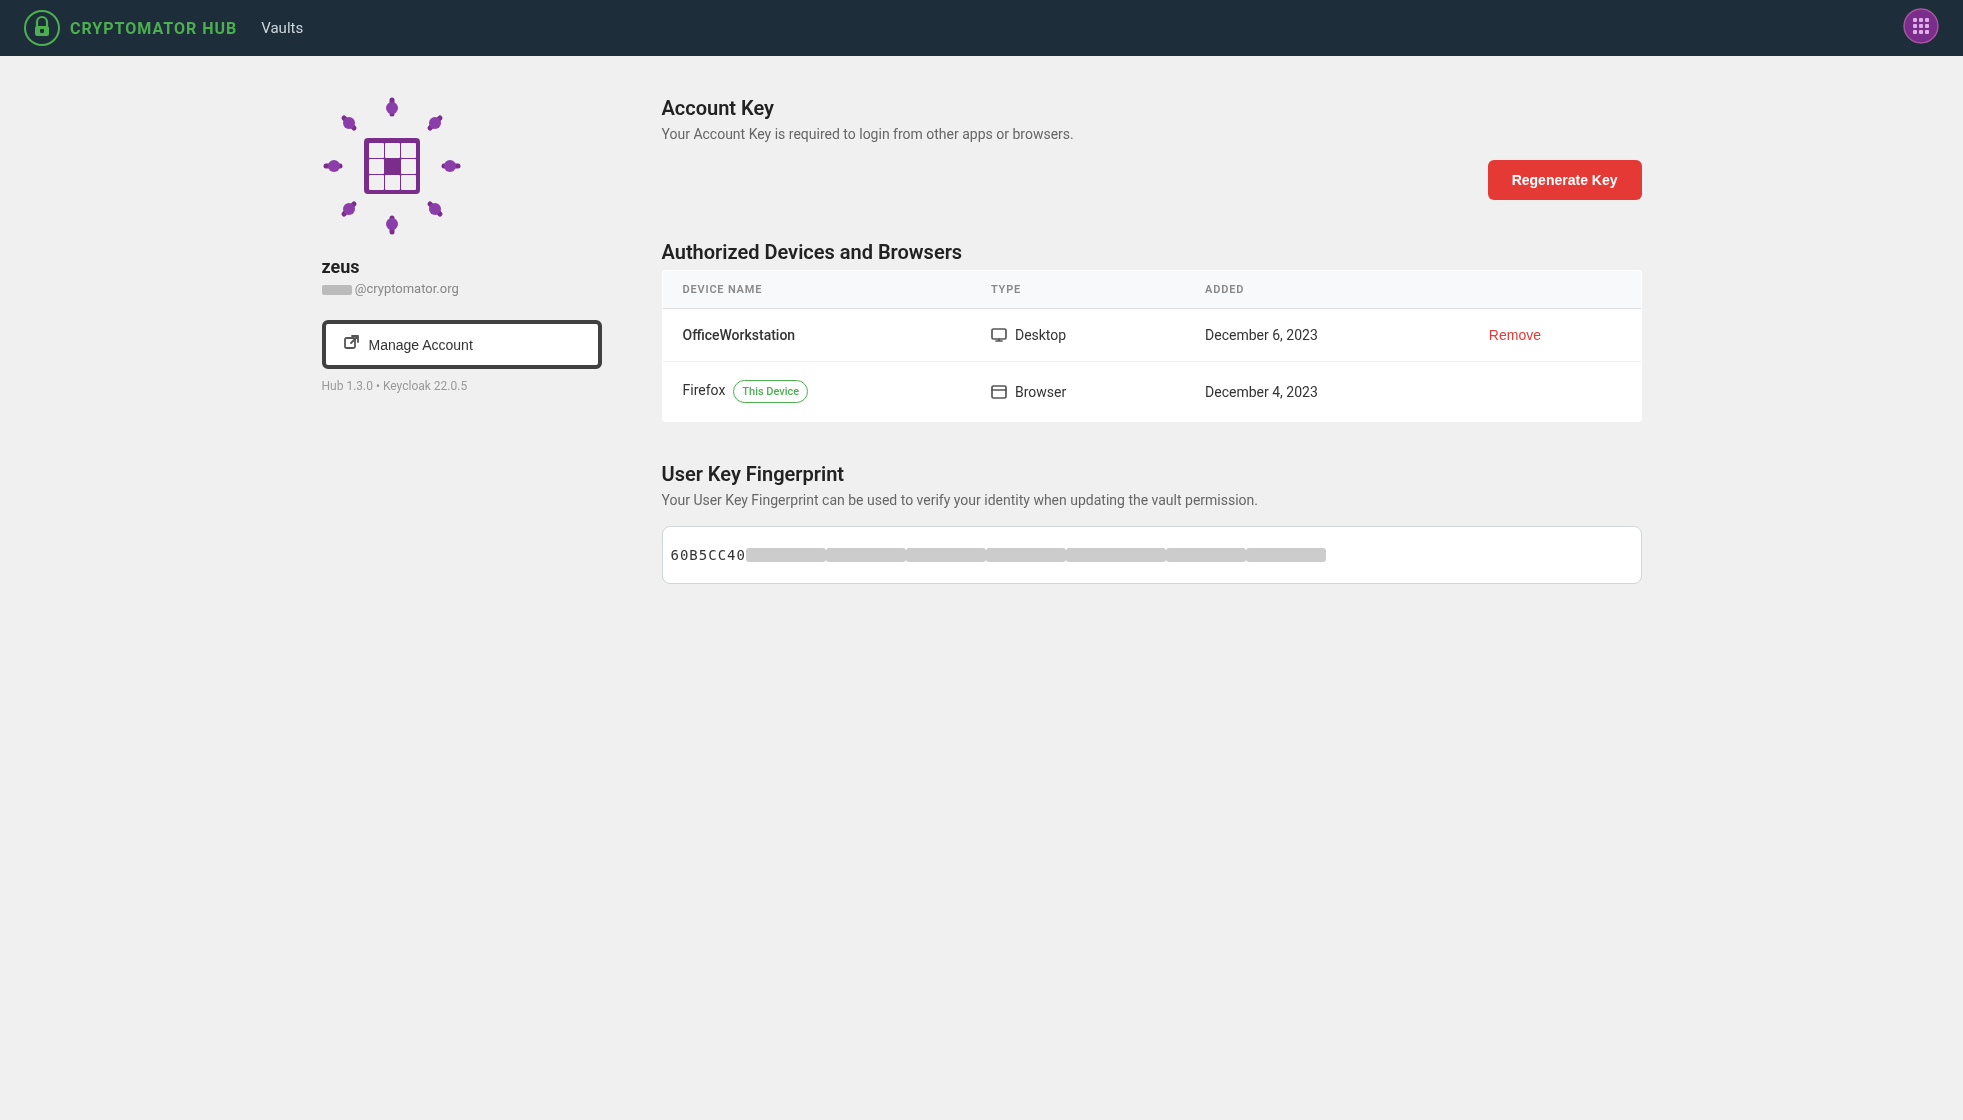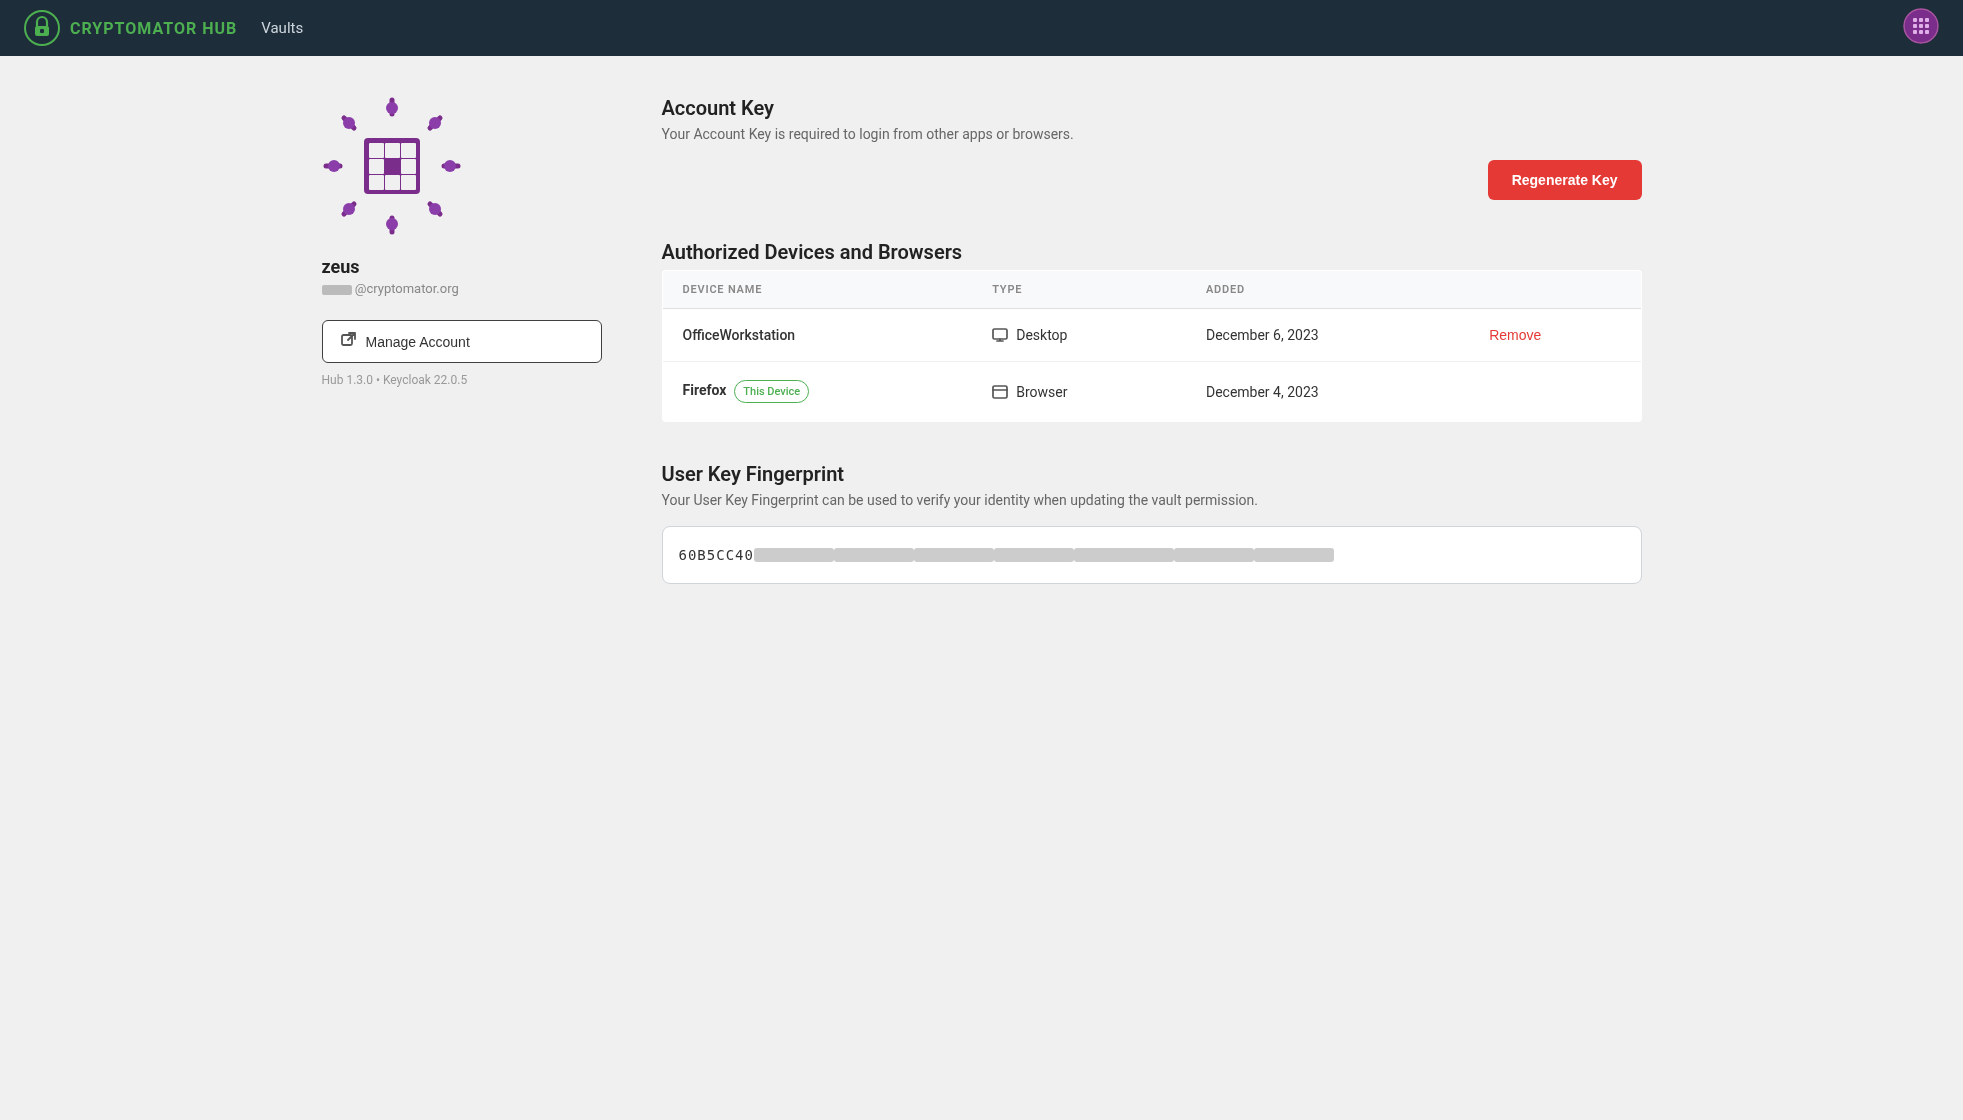--- a/index.html
+++ b/index.html
@@ -90,21 +90,21 @@
       display: inline-block;
       width: 30px;
       height: 10px;
       background: #bbb;
       border-radius: 2px;
       vertical-align: middle;
     }
     .sidebar-btn {
       width: 100%;
       background: #fff;
-      border: 1px solid #404040;
+      border: 4px solid #404040;
       border-radius: 6px;
       padding: 11px 18px;
       font-size: 14px;
       color: #333;
       cursor: pointer;
       display: flex;
       align-items: center;
       gap: 10px;
       margin-bottom: 10px;
     }
@@ -243,21 +243,21 @@
       display: flex;
       align-items: center;
       gap: 8px;
     }
 
     
     .fingerprint-box {
       background: #fff;
       border: 1px solid #d0d5da;
       border-radius: 8px;
-      padding: 20px 16px;
+      padding: 20px 8px;
       font-size: 14px;
       font-family: monospace;
       color: #333;
       letter-spacing: 1px;
       display: flex;
       gap: 0;
       flex-wrap: wrap;
       align-items: center;
     }
     .fp-visible {
@@ -415,21 +415,21 @@
                     <rect x="1" y="2" width="14" height="10" rx="1.5"></rect>
                     <path d="M5 14h6M8 12v2"></path>
                   </svg>
                   <span>Desktop</span>
                 </span>
               </td>
               <td>December 6, 2023</td>
               <td><button class="remove-btn">Remove</button></td>
             </tr>
             <tr>
-              <td><span style="font-weight:700;">Firefox</span><span class="this-device-badge">This Device</span></td>
+              <td><span style="font-weight:400;">Firefox</span><span class="this-device-badge">This Device</span></td>
               <td>
                 <span class="type-cell">
                   <svg width="16" height="16" viewBox="0 0 16 16" fill="none" stroke="#555" stroke-width="1.7" stroke-linecap="round" stroke-linejoin="round">
                     <rect x="1" y="2" width="14" height="12" rx="1.5"></rect>
                     <path d="M1 6h14"></path>
                   </svg>
                   <span>Browser</span>
                 </span>
               </td>
               <td>December 4, 2023</td>

